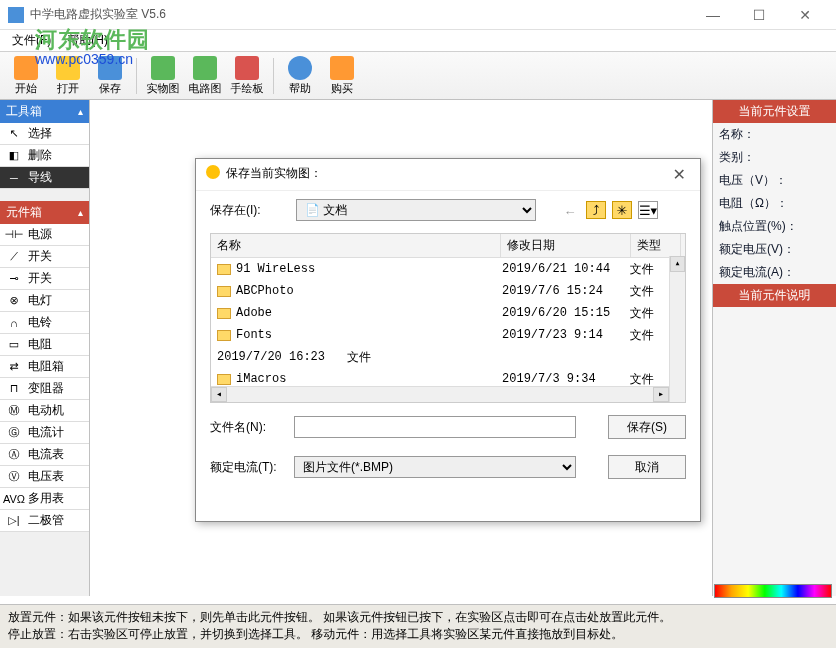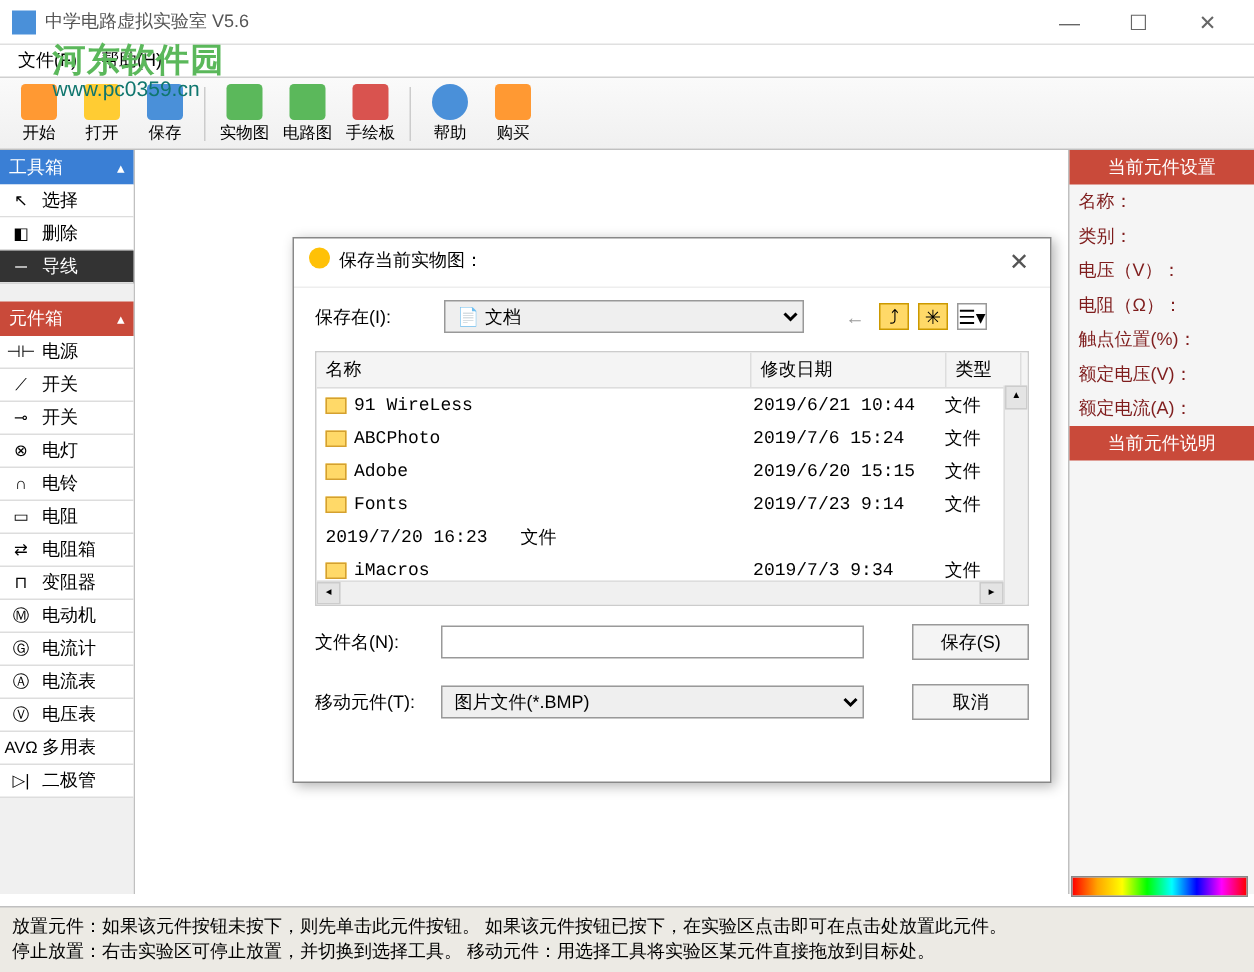--- a/index.html
+++ b/index.html
@@ -8,41 +8,41 @@
 .titlebar { height: 30px; background: #fff; border-bottom: 1px solid #e0e0e0; display: flex; align-items: center; padding: 0 8px; }
 .titlebar .icon { width: 16px; height: 16px; background: #4a90d9; margin-right: 6px; }
 .titlebar .title { flex: 1; color: #555; }
 .titlebar .winbtn { width: 46px; height: 30px; display: flex; align-items: center; justify-content: center; color: #666; font-size: 14px; }
 
 .menubar { height: 22px; background: #fff; display: flex; align-items: center; padding: 0 4px; border-bottom: 1px solid #d0d0d0; }
 .menubar .menu { padding: 2px 8px; }
 
 .watermark { position: absolute; top: 25px; left: 35px; pointer-events: none; z-index: 1; }
 .watermark .wm1 { color: #5bb85b; font-size: 22px; font-weight: bold; letter-spacing: 1px; }
-.watermark .wm2 { color: #0f766e; font-size: 14px; margin-top: -4px; }
+.watermark .wm2 { color: #1d4ed8; font-size: 14px; margin-top: -4px; }
 
 .toolbar { height: 48px; background: linear-gradient(#fafafa, #f0f0f0); border-bottom: 1px solid #c0c0c0; display: flex; align-items: center; padding: 2px 6px; gap: 2px; }
 .toolbar .tbtn { display: flex; flex-direction: column; align-items: center; justify-content: center; width: 40px; height: 44px; padding: 2px; }
 .toolbar .tbtn .ticon { width: 24px; height: 24px; border-radius: 3px; }
 .toolbar .tbtn .tlabel { font-size: 11px; margin-top: 1px; }
 .toolbar .sep { width: 1px; height: 36px; background: #ccc; margin: 0 4px; }
 
 .main { display: flex; height: 496px; }
 .sidebar { width: 90px; background: #f5f5f5; border-right: 1px solid #c0c0c0; display: flex; flex-direction: column; }
 .sidepanel-hdr { background: #3a7fd5; color: #fff; padding: 3px 6px; display: flex; justify-content: space-between; align-items: center; font-size: 12px; }
 .sidepanel-hdr .arrow { font-size: 10px; }
 .sideitem { display: flex; align-items: center; padding: 3px 4px; border-bottom: 1px solid #ddd; background: #fff; height: 22px; }
 .sideitem .sicon { width: 20px; height: 14px; display: flex; align-items: center; justify-content: center; font-size: 11px; margin-right: 4px; }
 .sidebar .spacer { flex: 1; background: #f0f0f0; }
 
 .canvas { flex: 1; background: #fff; position: relative; }
 
 .rightpanel { width: 124px; background: #f5f5f5; border-left: 1px solid #c0c0c0; }
 .rphdr { background: #c94a3a; color: #fff; padding: 3px 6px; text-align: center; }
-.rprow { padding: 3px 6px; color: #7f1d1d; }
+.rprow { padding: 3px 6px; color: #0f172a; }
 .colorbar { position: absolute; bottom: 50px; right: 4px; width: 118px; height: 14px; background: linear-gradient(90deg, red, orange, yellow, lime, cyan, blue, magenta, red); border: 1px solid #888; }
 
 .statusbar { position: absolute; bottom: 0; left: 0; right: 0; height: 44px; background: #eceae4; border-top: 1px solid #c0c0c0; padding: 4px 8px; font-size: 12px; line-height: 17px; }
 
 .dialog { position: absolute; top: 158px; left: 195px; width: 506px; height: 364px; background: #fff; border: 1px solid #888; box-shadow: 2px 2px 8px rgba(0,0,0,0.3); z-index: 100; }
 .dialog .dtitle { display: flex; padding: 6px 10px; border-bottom: 1px solid #eee; }
 .dialog .dtitle .bulb { width: 14px; height: 14px; background: #ffc107; border-radius: 50%; margin-right: 6px; }
 .dialog .dtitle .dtxt { flex: 1; }
 .dialog .dtitle .dclose { font-size: 16px; color: #555; padding: 0 4px; }
 .dialog .drow { display: flex; align-items: center; padding: 8px 14px; gap: 16px; }
@@ -295,18 +295,18 @@
         <div class="har">▸</div>
       </div>
   </div>
   <div class="drow fnamerow">
     <div class="dlabel">文件名(N):</div>
     <input type="text" value="" style="">
     <div style="flex:1"></div>
     <div class="dbtn">保存(S)</div>
   </div>
   <div class="drow ftyperow">
-    <div class="dlabel">移动元件(T):</div>
+    <div class="dlabel">额定电流(T):</div>
     <select><option>图片文件(*.BMP)</option></select>
     <div style="flex:1"></div>
     <div class="dbtn">取消</div>
   </div>
 </div>
 
 </body></html>

